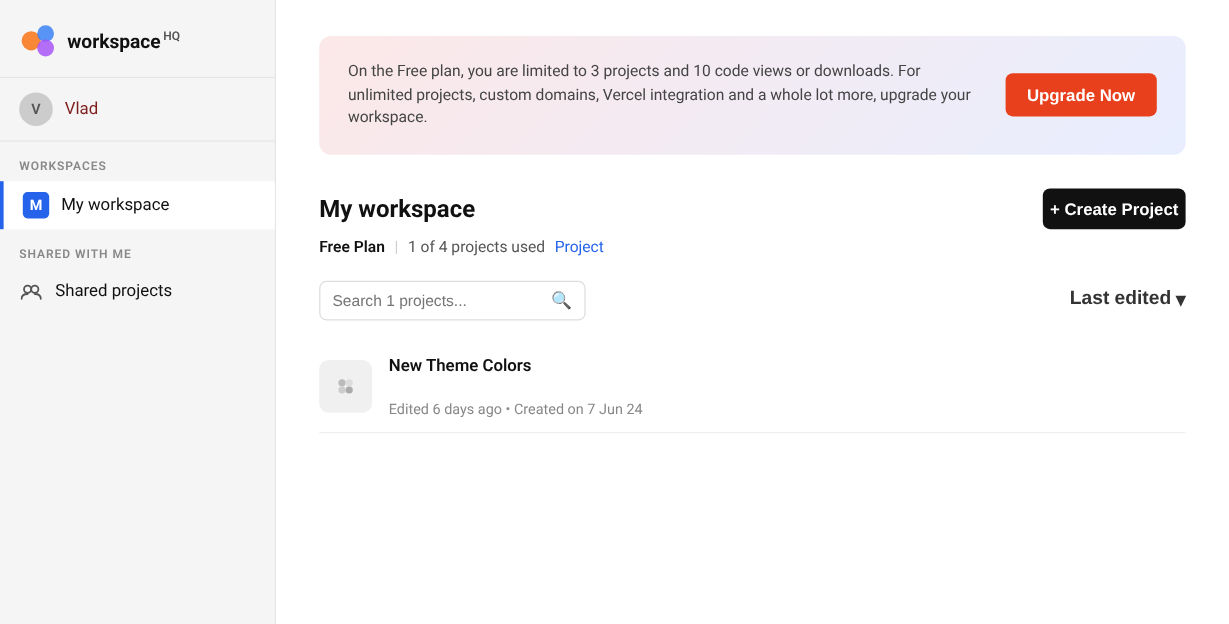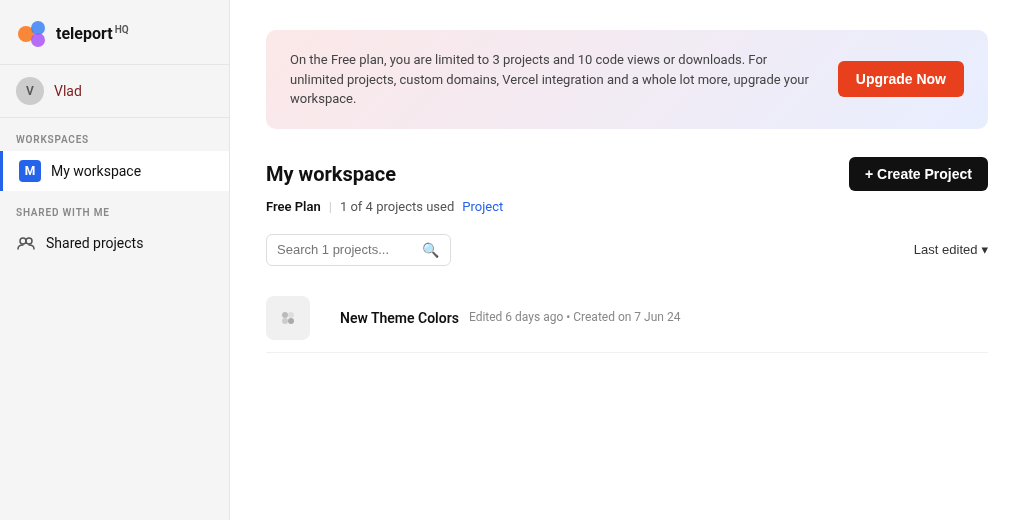--- a/index.html
+++ b/index.html
@@ -154,21 +154,21 @@
     .workspace-title {
       font-size: 20px;
       font-weight: 700;
       color: #111;
     }
     .create-btn {
       background: #111;
       color: #fff;
       border: none;
       border-radius: 6px;
-      padding: 9px 16px;
+      padding: 9px 6px;
       font-size: 14px;
       font-weight: 600;
       cursor: pointer;
     }
 
     
     .plan-row {
       display: flex;
       align-items: center;
       gap: 8px;
@@ -194,45 +194,46 @@
       align-items: center;
       justify-content: space-between;
       margin-bottom: 18px;
     }
     .search-box {
       display: flex;
       align-items: center;
       border: 1px solid #ddd;
       border-radius: 6px;
       padding: 7px 10px;
-      width: 185px;
+      width: 222px;
       background: #fff;
     }
     .search-box input {
       border: none;
       outline: none;
       font-size: 13px;
       color: #666;
       width: 100%;
       background: transparent;
     }
     .search-icon {
       color: #999;
       font-size: 14px;
       margin-left: 4px;
     }
     .sort-btn {
       display: flex;
       align-items: flex-start;
       gap: 4px;
-      font-size: 13px;
+      font-size: 16px;
       color: #333;
       cursor: pointer;
       background: none;
       border: none;
+      font-weight: bold;
     }
 
     
     .project-item {
       display: flex;
       align-items: center;
       gap: 14px;
       padding: 12px 0;
       border-bottom: 1px solid #f0f0f0;
       cursor: pointer;
@@ -242,21 +243,21 @@
       height: 44px;
       border-radius: 8px;
       background: #f0f0f0;
       display: flex;
       align-items: center;
       justify-content: center;
       color: #aaa;
       font-size: 18px;
       flex-shrink: 0;
     }
-    .project-info { display: flex; flex-direction: row; gap: 10px; margin-left: 16px; }
+    .project-info { display: flex; flex-direction: column; gap: 21px; }
     .project-name {
       font-size: 14px;
       font-weight: 600;
       color: #111;
     }
     .project-meta {
       font-size: 12px;
       color: #888;
     }
   </style>
@@ -265,21 +266,21 @@
 
 <aside class="sidebar">
   <div class="sidebar-logo">
 
     <svg class="logo-icon" viewBox="0 0 32 32" fill="none" xmlns="http://www.w3.org/2000/svg">
       <circle cx="10" cy="16" r="8" fill="#f97316" opacity="0.85"></circle>
       <circle cx="22" cy="10" r="7" fill="#3b82f6" opacity="0.85"></circle>
       <circle cx="22" cy="22" r="7" fill="#a855f7" opacity="0.85"></circle>
     </svg>
     <span>
-      <span style="font-size:16px;font-weight:700;color:#111;">teleport</span><span class="logo-hq">HQ</span>
+      <span style="font-size:16px;font-weight:700;color:#111;">workspace</span><span class="logo-hq">HQ</span>
     </span>
   </div>
 
   <div class="user-row">
     <div class="user-avatar">V</div>
     <span class="user-name">Vlad</span>
   </div>
 
   <div class="sidebar-section-label">WORKSPACES</div>
 

